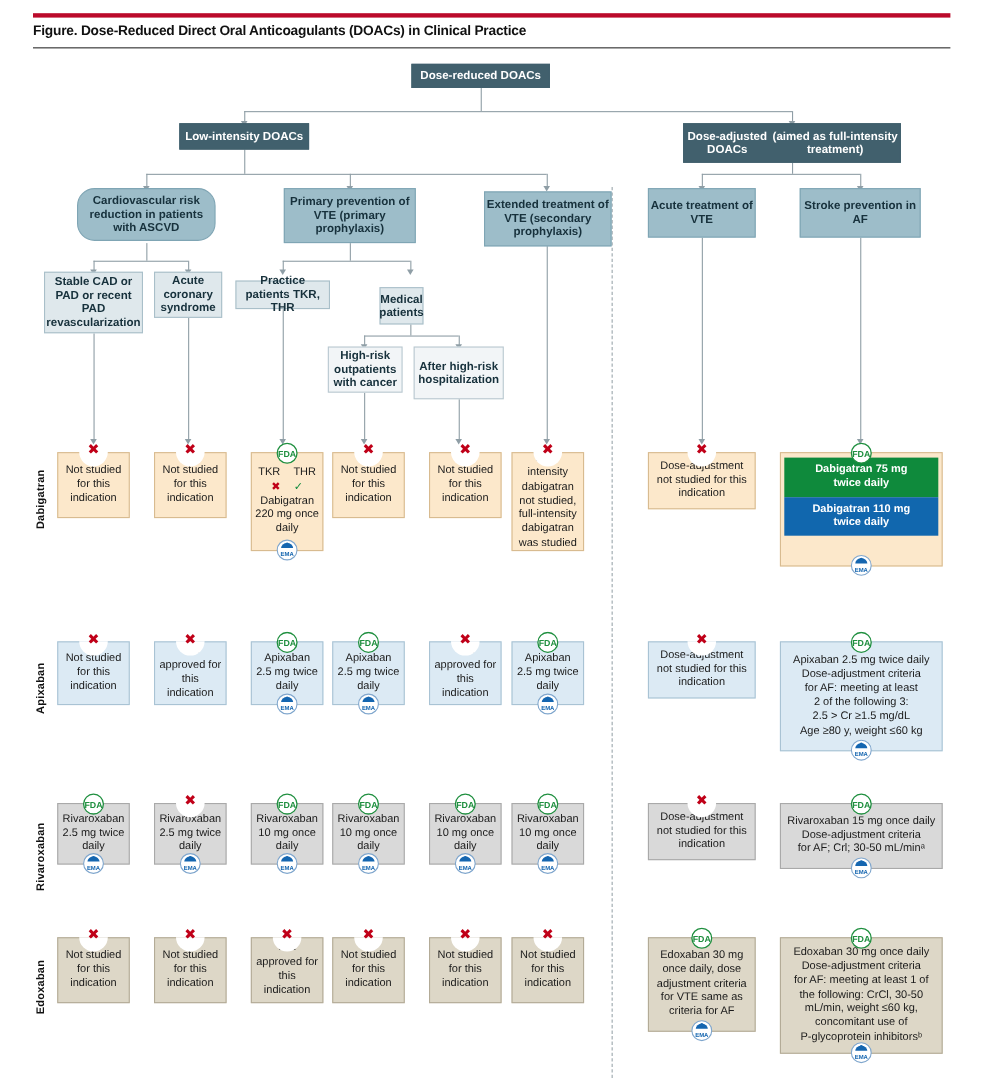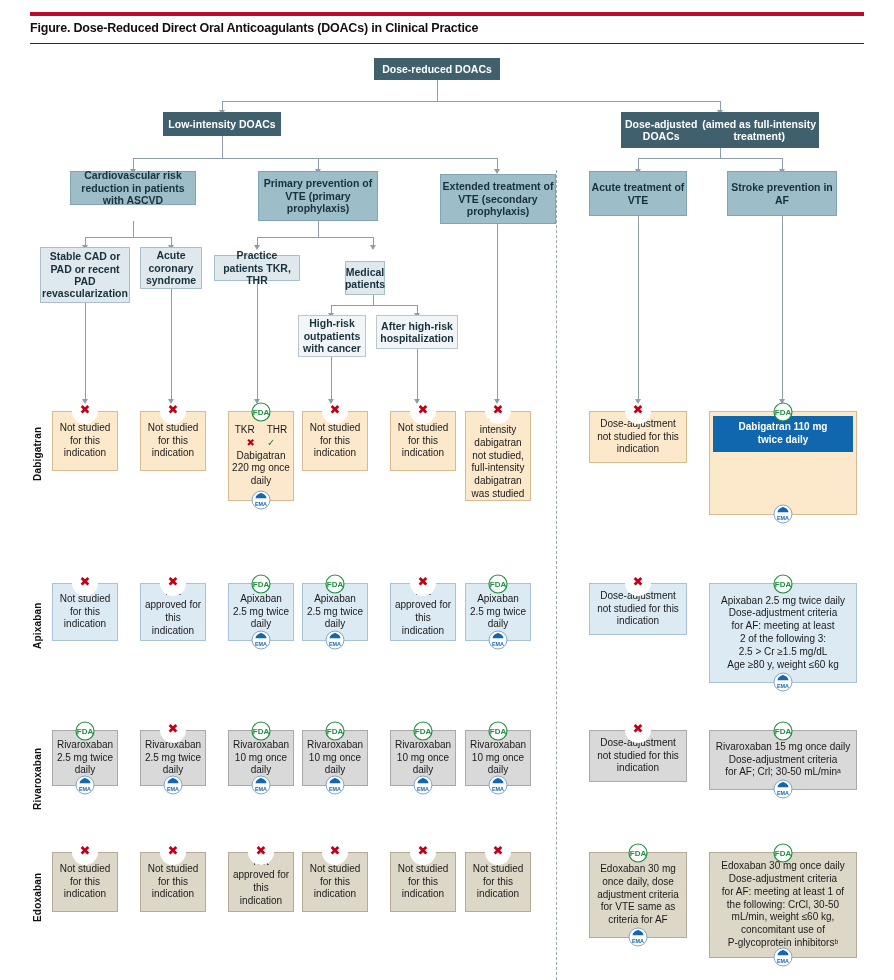--- a/index.html
+++ b/index.html
@@ -132,32 +132,32 @@
 
 <div class="abox dark" style="left:374px;top:58px;width:126px;height:22px;">Dose-reduced DOACs</div>
 
 <div class="abox dark" style="left:163px;top:112px;width:118px;height:24px;">Low-intensity DOACs</div>
 
 <div class="abox dark" style="left:621px;top:112px;width:198px;height:36px;">
   <span>Dose-adjusted DOACs</span>
   <span>(aimed as full-intensity treatment)</span>
 </div>
 
-<div class="abox mid" style="left:70px;top:171px;width:126px;height:34px;">Cardiovascular risk reduction in patients with ASCVD</div>
+<div class="abox mid" style="left:70px;top:171px;width:126px;height:48px;border-radius:16px;">Cardiovascular risk reduction in patients with ASCVD</div>
 <div class="abox mid" style="left:258px;top:171px;width:120px;height:50px;">Primary prevention of VTE (primary prophylaxis)</div>
 <div class="abox mid" style="left:440px;top:174px;width:116px;height:50px;">Extended treatment of VTE (secondary prophylaxis)</div>
 <div class="abox mid" style="left:589px;top:171px;width:98px;height:45px;">Acute treatment of VTE</div>
 <div class="abox mid" style="left:727px;top:171px;width:110px;height:45px;">Stroke prevention in AF</div>
 
 <div class="abox light" style="left:40px;top:247px;width:90px;height:56px;">Stable CAD or PAD or recent PAD revascularization</div>
 <div class="abox light" style="left:140px;top:247px;width:62px;height:42px;">Acute coronary syndrome</div>
 <div class="abox light" style="left:214px;top:255px;width:86px;height:26px;">Practice patients TKR, THR</div>
 <div class="abox light" style="left:345px;top:261px;width:40px;height:34px;">Medical patients</div>
 <div class="abox plain" style="left:298px;top:315px;width:68px;height:42px;">High-risk outpatients with cancer</div>
-<div class="abox plain" style="left:376px;top:315px;width:82px;height:34px;">After high-risk hospitalization</div>
+<div class="abox plain" style="left:376px;top:315px;width:82px;height:48px;">After high-risk hospitalization</div>
 
 <div class="rowlabel" style="left:32px;top:411px;height:70px;">Dabigatran</div>
 <div class="rowlabel" style="left:32px;top:583px;height:66px;">Apixaban</div>
 <div class="rowlabel" style="left:32px;top:730px;height:80px;">Rivaroxaban</div>
 <div class="rowlabel" style="left:32px;top:852px;height:70px;">Edoxaban</div>
 
 <div id="grid">
     <div class="cell dabi" style="left: 52px; top: 411px; width: 66px; height: 60px;">
       <span class="notch"></span>
       <span class="xmark">✖</span>
@@ -213,20 +213,21 @@
       <span class="badge top"><svg viewBox="0 0 20 20" width="20" height="20">
           <circle cx="10" cy="10" r="9" fill="#fff" stroke="#1f8f3f" stroke-width="1.2"></circle>
           <text x="10" y="13.3" font-size="8" font-weight="700" fill="#1f8f3f" text-anchor="middle" font-family="Liberation Sans, sans-serif">FDA</text>
         </svg></span>
       <span class="badge bot"><svg viewBox="0 0 20 20" width="20" height="20">
           <circle cx="10" cy="10" r="9" fill="#fff" stroke="#7fa6cd" stroke-width="1"></circle>
           <path d="M4.5 8.2a5.5 4.6 0 0 1 11 0z" fill="#1566b0"></path>
           <circle cx="10" cy="4.6" r="1.5" fill="#1566b0"></circle>
           <text x="10" y="15.6" font-size="5.4" font-weight="700" fill="#1566b0" text-anchor="middle" font-family="Liberation Sans, sans-serif">EMA</text>
         </svg></span>
+      <div class="inner-green">Dabigatran 75 mg<br>twice daily</div>
       <div class="inner-blue">Dabigatran 110 mg<br>twice daily</div>
     </div>
     <div class="cell apix" style="left: 52px; top: 583px; width: 66px; height: 58px;">
       <span class="notch"></span>
       <span class="xmark">✖</span>
       <div>Not studied for this indication</div>
     </div>
     <div class="cell apix" style="left: 140px; top: 583px; width: 66px; height: 58px;">
       <span class="notch"></span>
       <span class="xmark">✖</span>

